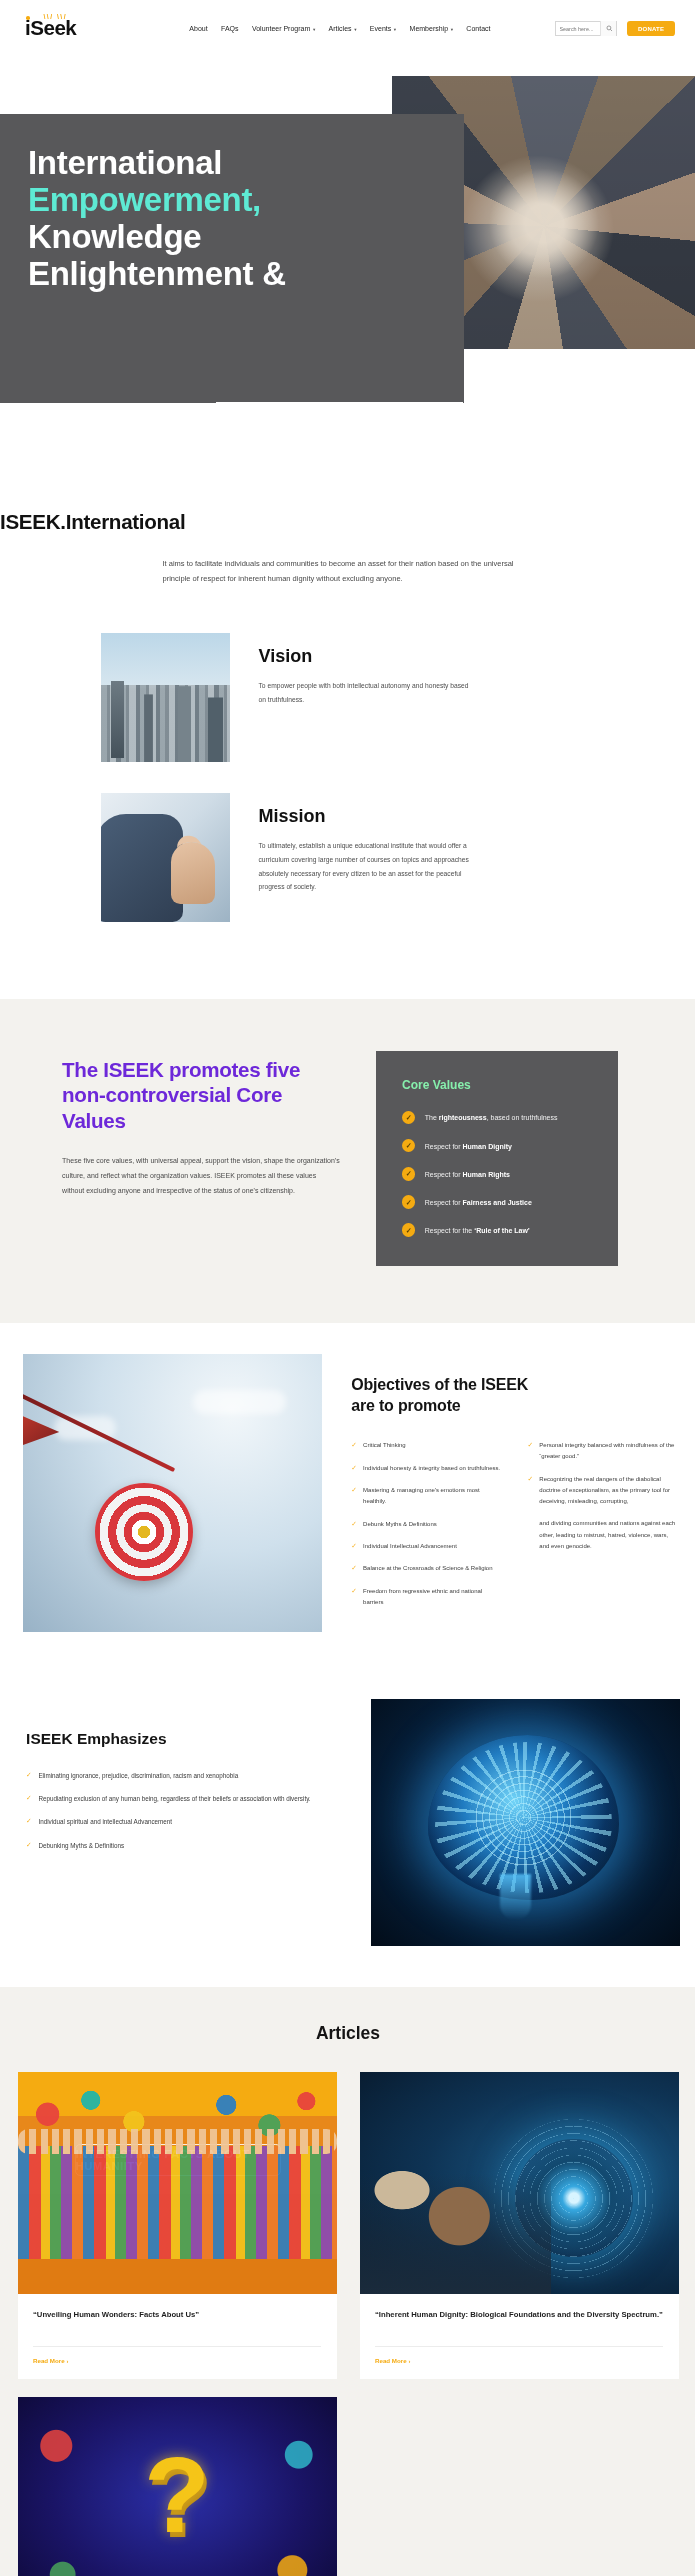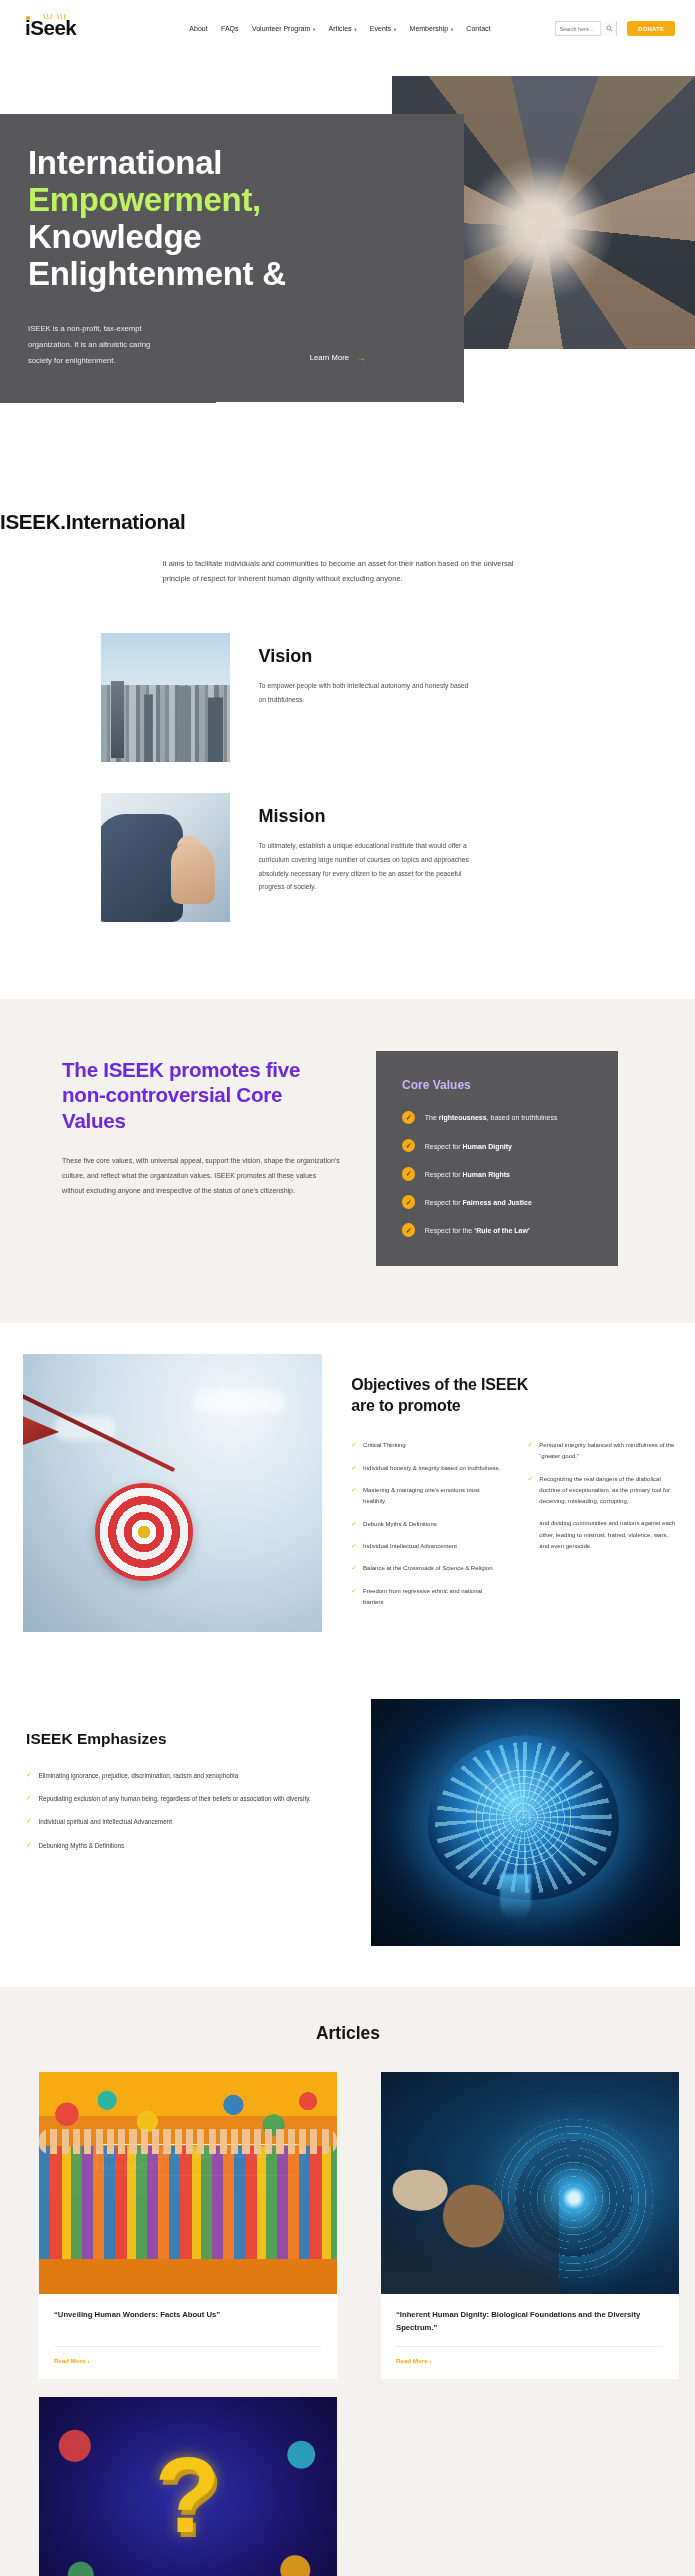--- a/index.html
+++ b/index.html
@@ -126,21 +126,21 @@
     background: #58585a;
     padding: 31px 36px 0 28px;
   }
   .hero-title {
     color: #ffffff;
     font-size: 33px;
     font-weight: bold;
     line-height: 1.12;
     letter-spacing: -0.3px;
   }
-  .hero-title .accent { color: #bef264; }
+  .hero-title .accent { color: #5eead4; }
   .hero-bottom {
     display: flex;
     align-items: flex-start;
     justify-content: space-between;
     margin-top: 28px;
     padding-right: 62px;
   }
   .hero-sub {
     color: #eaeaea;
     font-size: 7.7px;
@@ -239,21 +239,21 @@
   }
   .core-left p {
     margin-top: 20.6px;
     font-size: 7px; line-height: 2.1; color: #4a4a4a;
   }
   .core-card {
     width: 242px; flex: none;
     background: #58585a;
     padding: 27px 26px 29px;
   }
-  .core-card h3 { color: #c4b5fd; font-size: 12px; font-weight: bold; margin-bottom: 18.5px; }
+  .core-card h3 { color: #86efac; font-size: 12px; font-weight: bold; margin-bottom: 18.5px; }
   .cv-item { display: flex; align-items: flex-start; gap: 9.3px; margin-bottom: 14.4px; }
   .cv-item:last-child { margin-bottom: 0; }
   .cv-check {
     width: 13.4px; height: 13.4px; flex: none;
     border-radius: 50%;
     background: #f5ab11;
     display: flex; align-items: center; justify-content: center;
     color: #5a4000; font-size: 7.2px; font-weight: bold;
   }
   .cv-text { color: #f0f0f0; font-size: 7px; line-height: 1.75; padding-top: 1.5px; }
@@ -334,21 +334,21 @@
 
   
   .articles { background: #f3f2ee; padding: 36px 0 46px; }
   .articles h2 { text-align: center; font-size: 17.5px; font-weight: bold; color: #141414; margin-bottom: 28px; }
   .art-grid {
     display: grid;
     grid-template-columns: 319px 319px;
     gap: 18px 23px;
     justify-content: center;
   }
-  .art-card { background: #fff; margin-left: 21px; }
+  .art-card { background: #fff; }
   .art-thumb { width: 100%; height: 222px; position: relative; overflow: hidden; }
   .art-body { padding: 13.4px 15.5px 15.5px; }
   .art-title { font-size: 7.7px; font-weight: bold; color: #1e1e1e; line-height: 1.7; min-height: 27px; }
   .art-sep { height: 0.5px; background: #ececec; margin: 11.3px 0 10.3px; }
   .read-more { color: #f5ab11; font-size: 6.2px; font-weight: bold; cursor: pointer; }
   .read-more .chev { font-size: 5.7px; }
 
   
   .thumb-humanity {
     background:
@@ -477,27 +477,20 @@
   </div>
 
   <div class="hero">
     <div class="hero-photo"></div>
     <div class="hero-panel">
       <div class="hero-title">
         <div>International</div>
         <div class="accent">Empowerment,</div>
         <div>Knowledge</div>
         <div>Enlightenment &amp;</div>
-      </div>
-      <div class="hero-bottom">
-        <div class="hero-sub">ISEEK is a non-profit, tax-exempt organization. It is an altruistic caring society for enlightenment.</div>
-        <div class="learn-more">
-          <span>Learn More</span>
-          <span class="arrow">→</span>
-        </div>
       </div>
     </div>
     <div class="hero-white-block"></div>
   </div>
 
   <div class="intro">
     <h2>ISEEK.International</h2>
     <p>It aims to facilitate individuals and communities to become an asset for their nation based on the universal principle of respect for inherent human dignity without excluding anyone.</p>
   </div>
 

